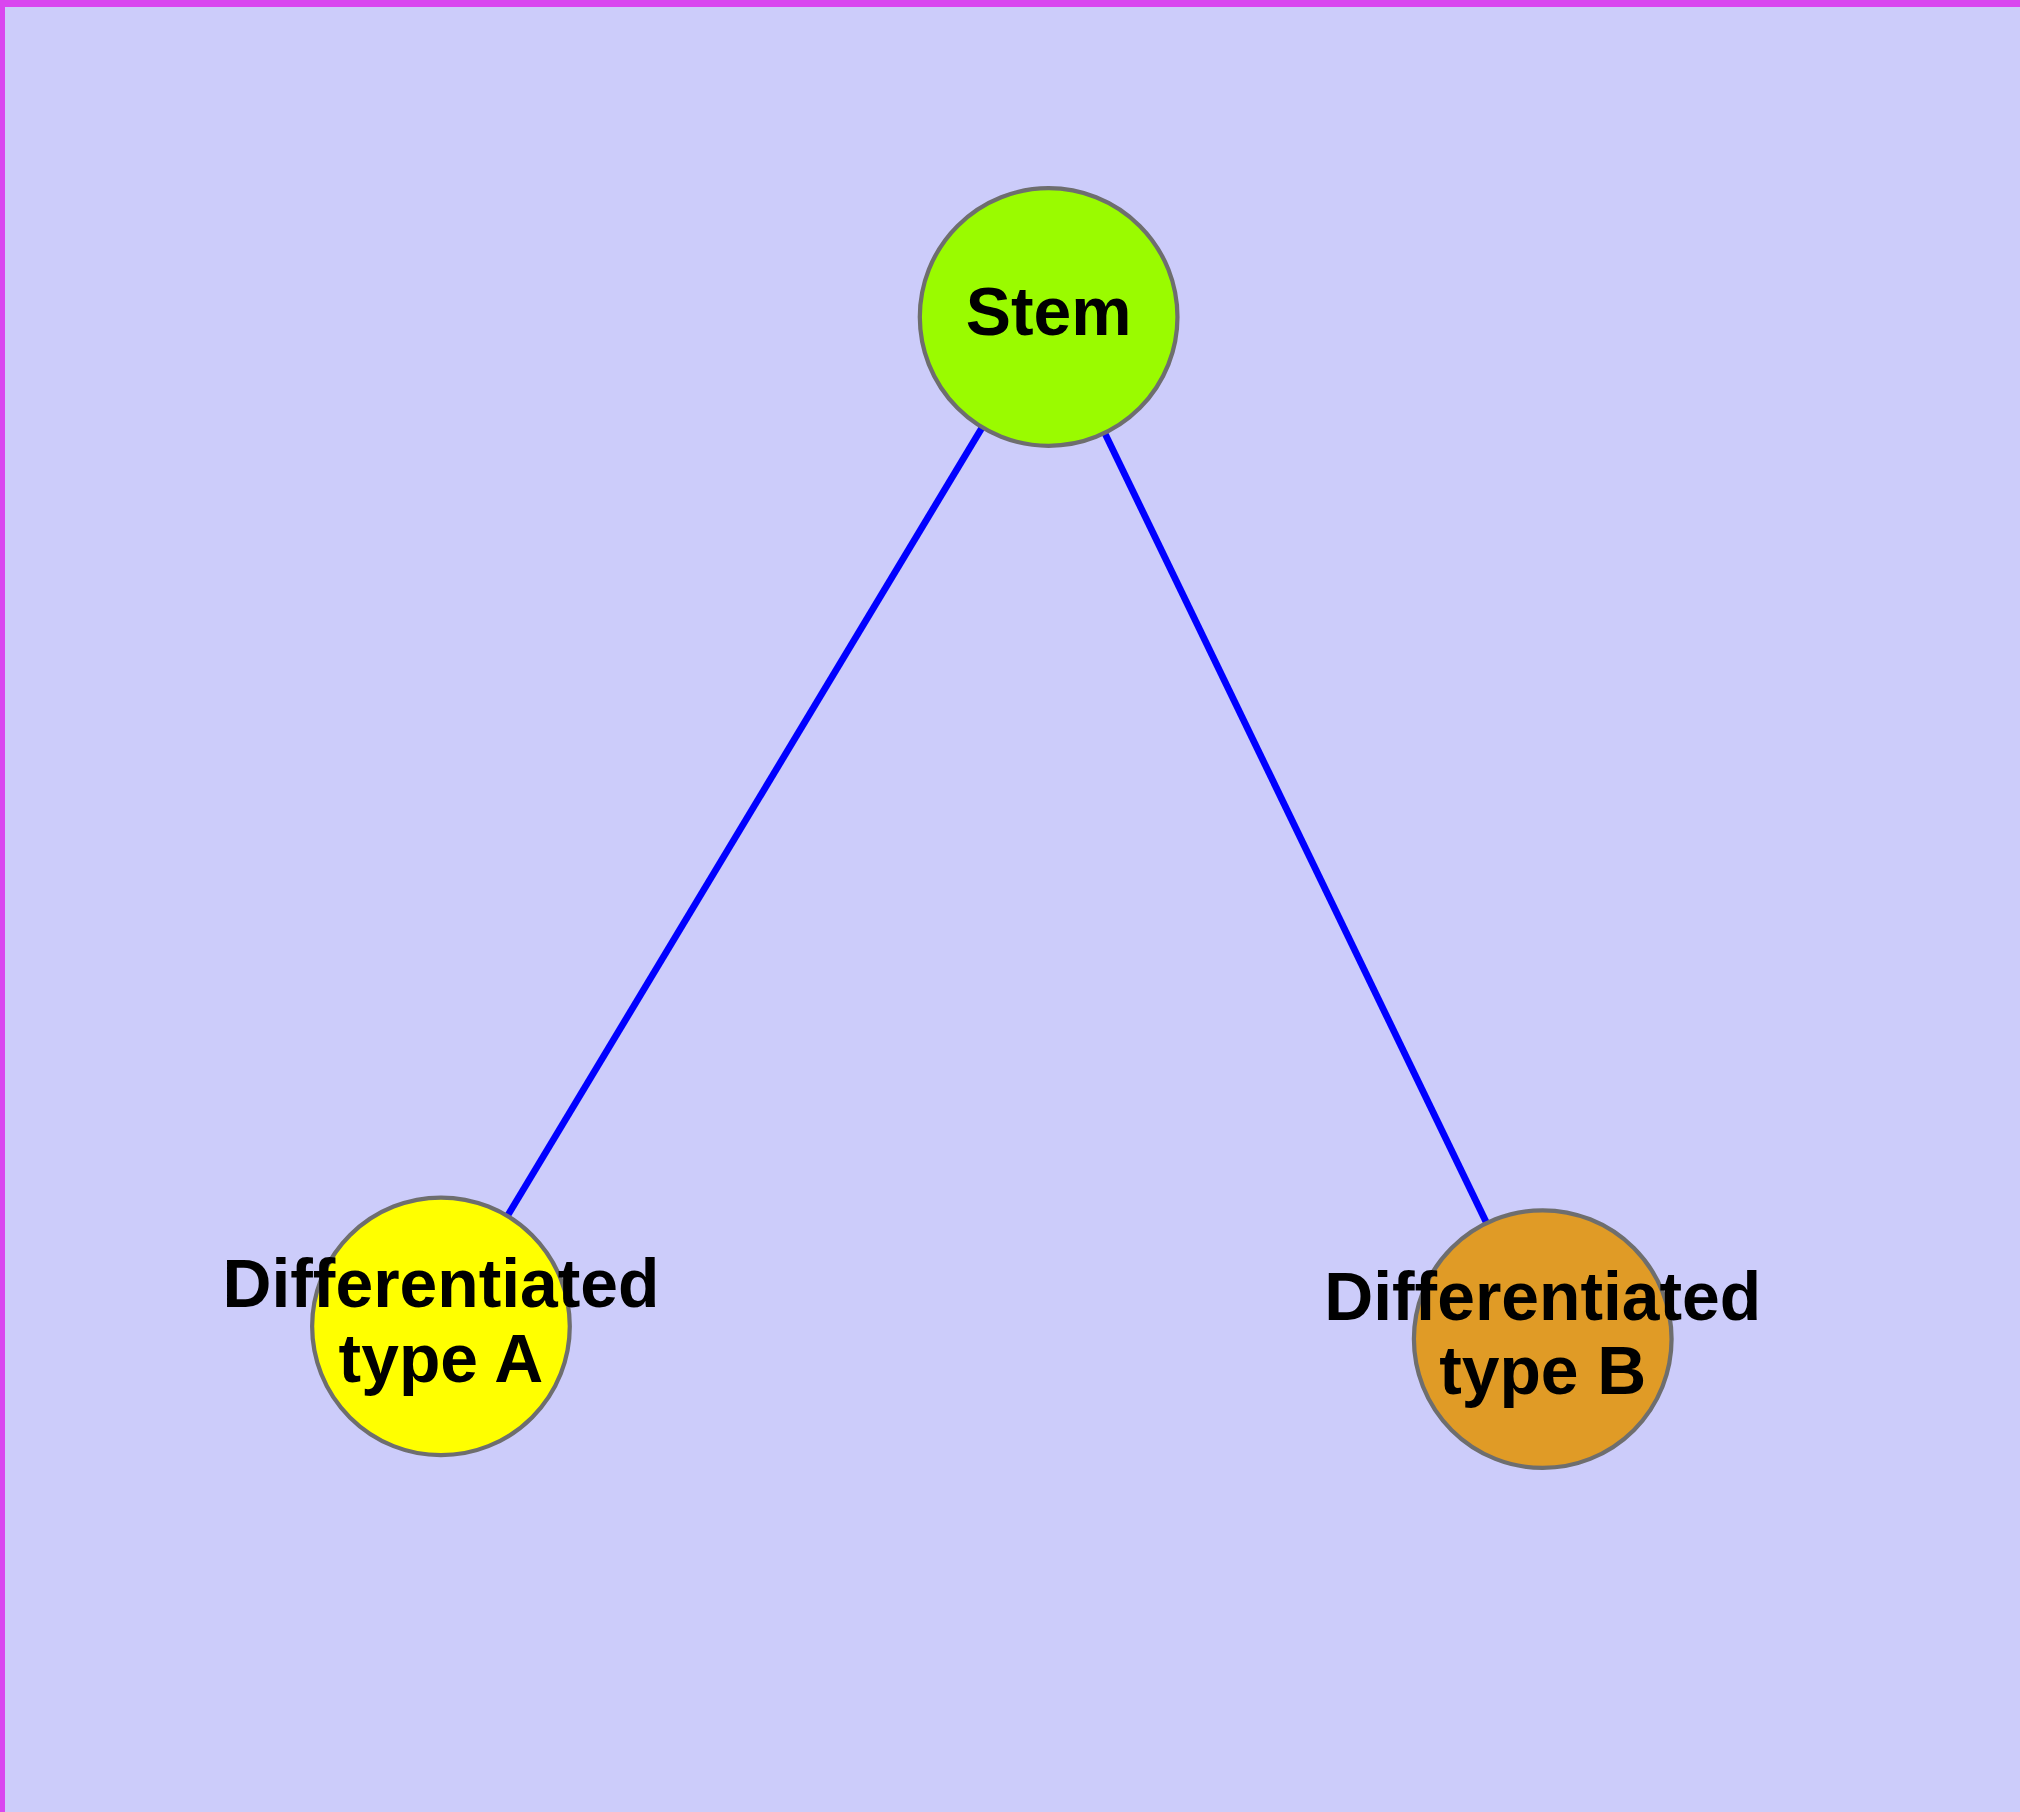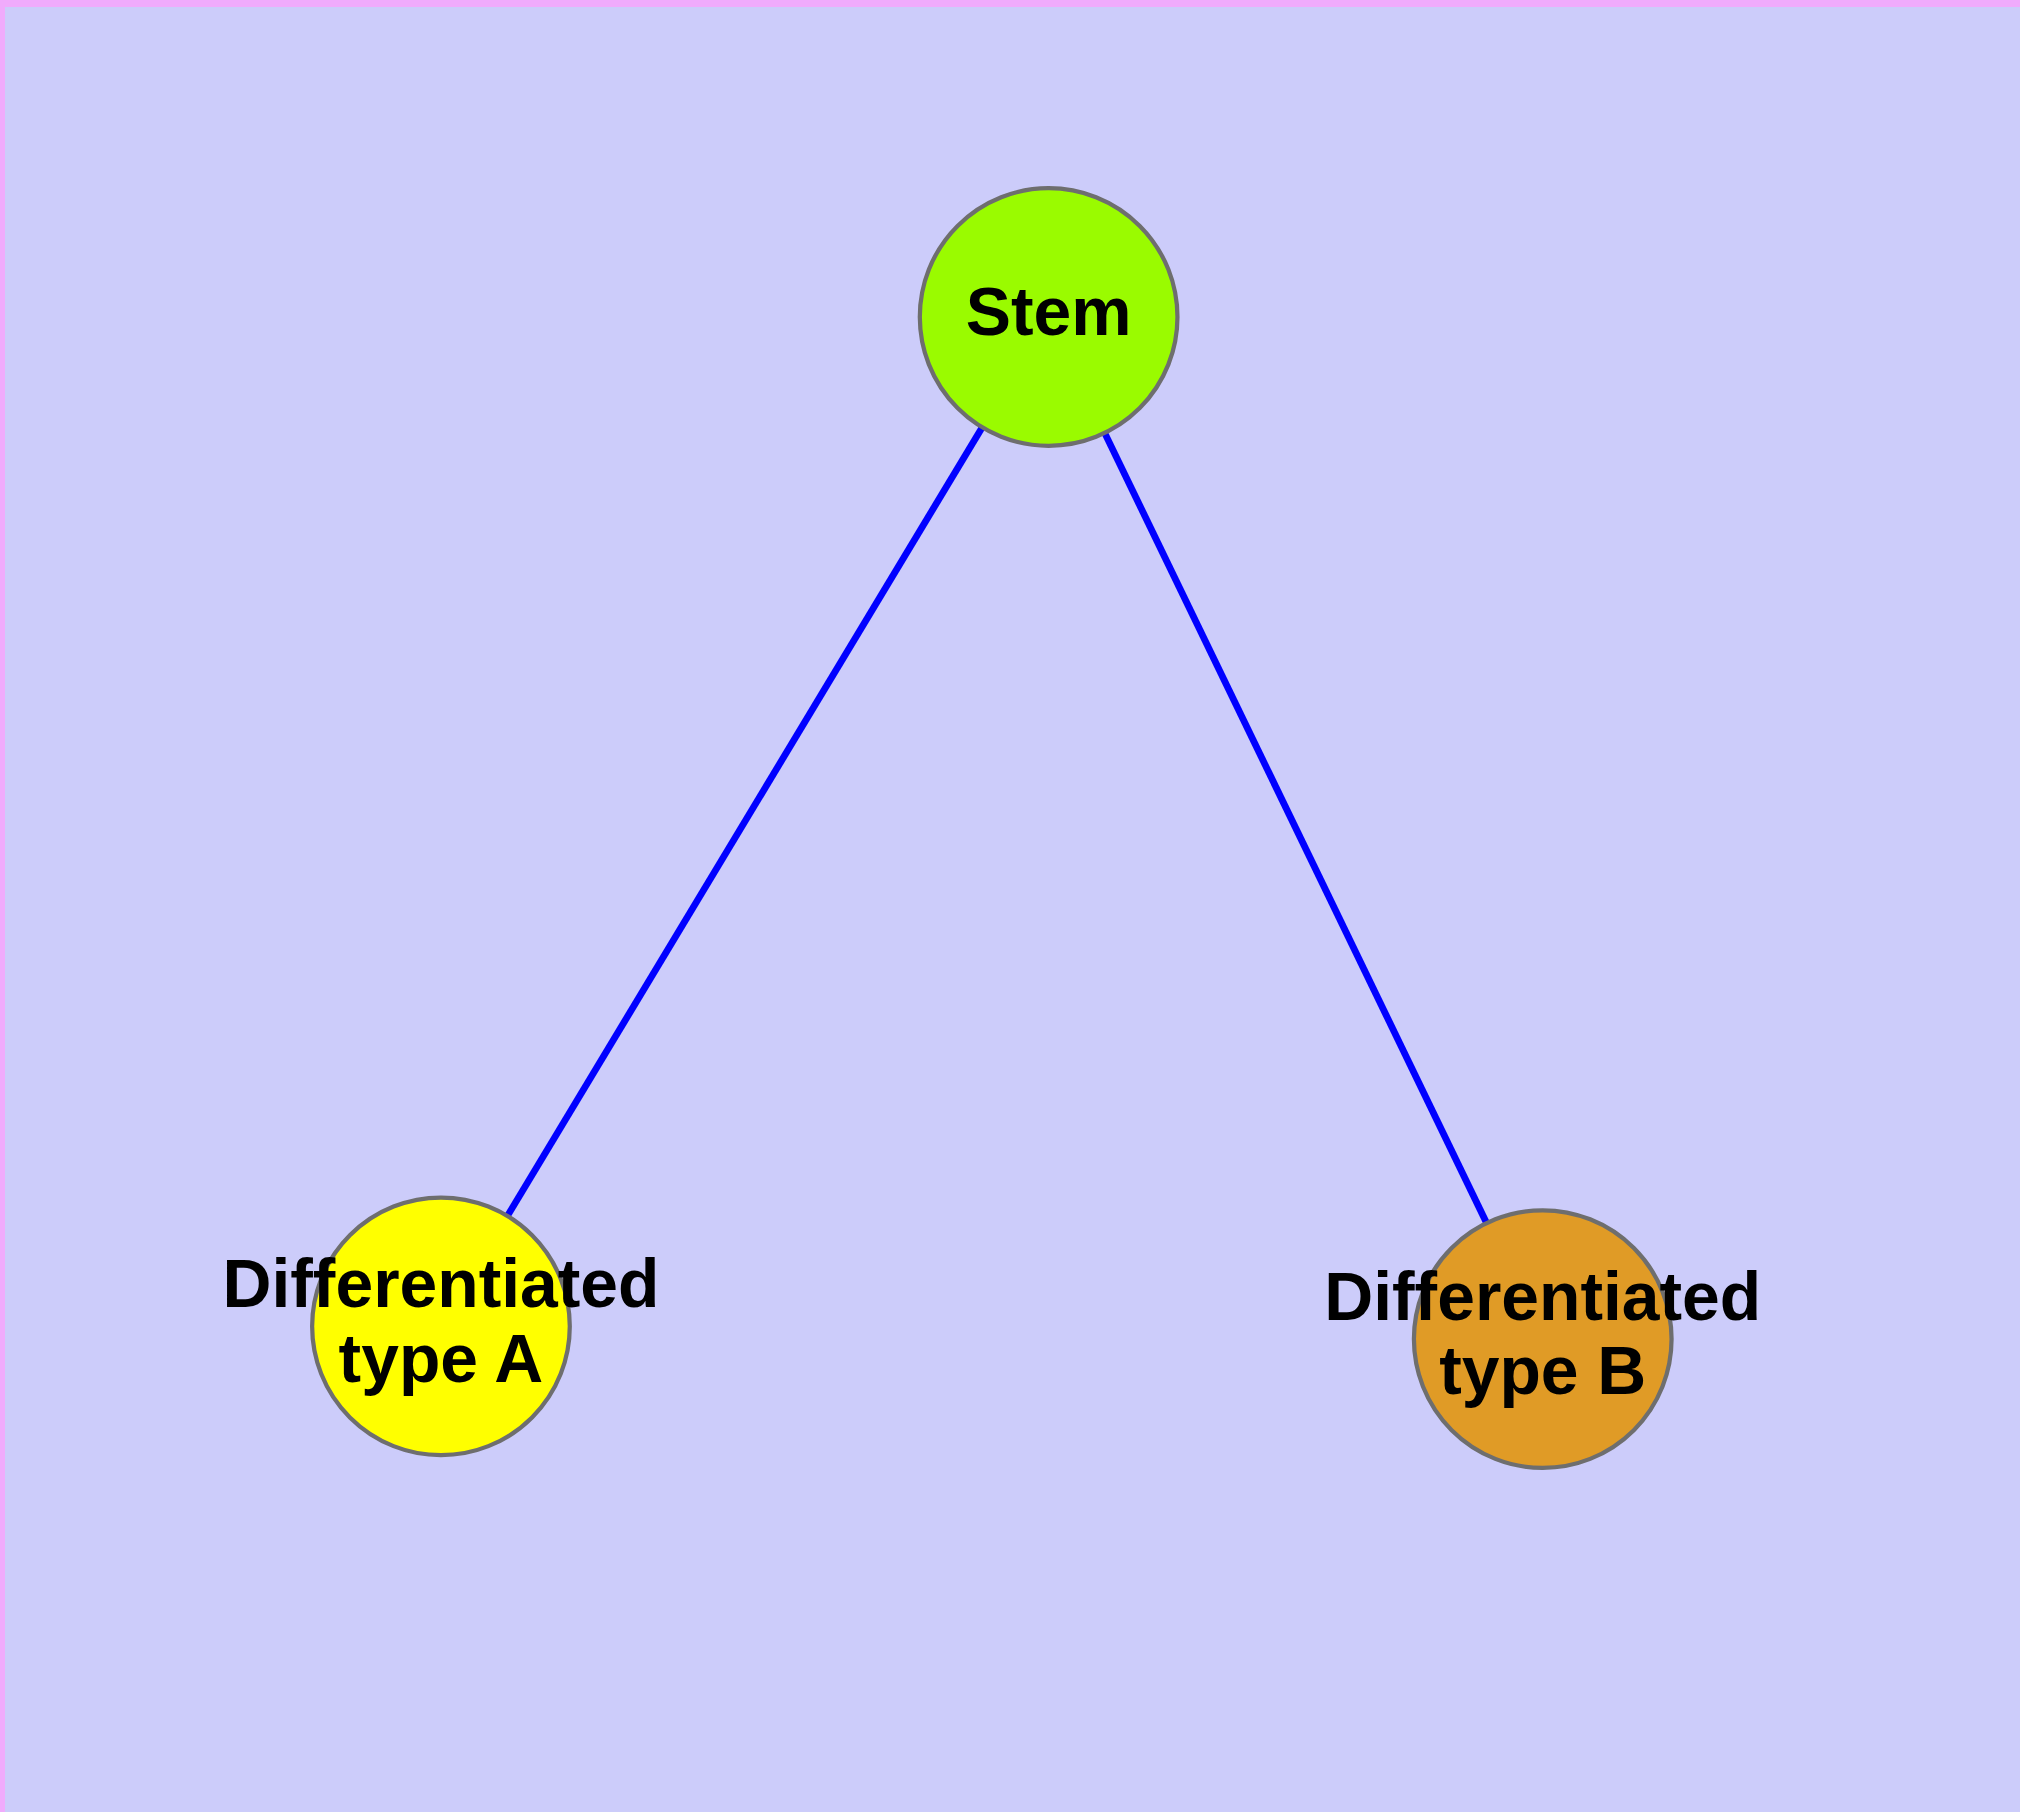--- a/index.html
+++ b/index.html
@@ -5,21 +5,21 @@
   html, body {
     margin: 0;
     padding: 0;
     background: #ffffff;
   }
   #canvas {
     position: relative;
     width: 2021px;
     height: 1812px;
     overflow: hidden;
-    background: #f0abfc;
+    background: #d946ef;
     font-family: "Liberation Sans", sans-serif;
     text-align: right;
   }
   #plot-bg {
     position: absolute;
     left: 5.1px;
     top: 6.8px;
     width: 2015px;
     height: 1805px;
     background: #ccccfa;

